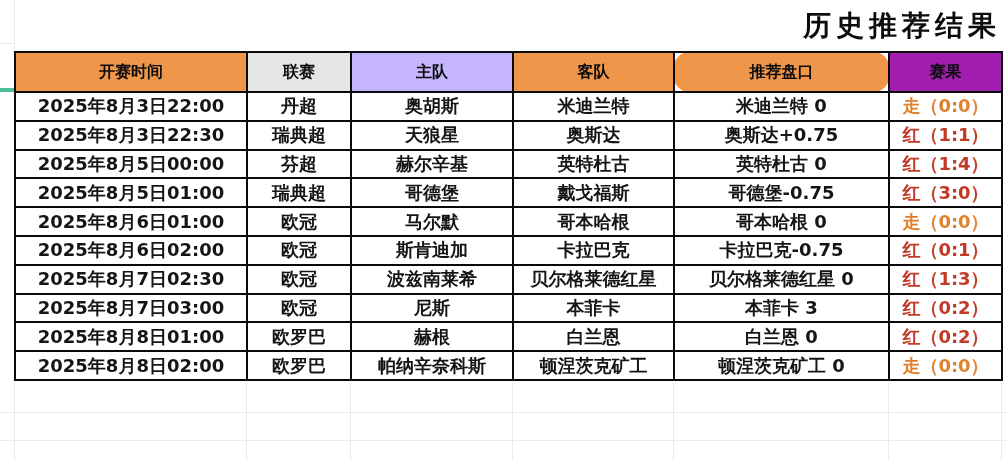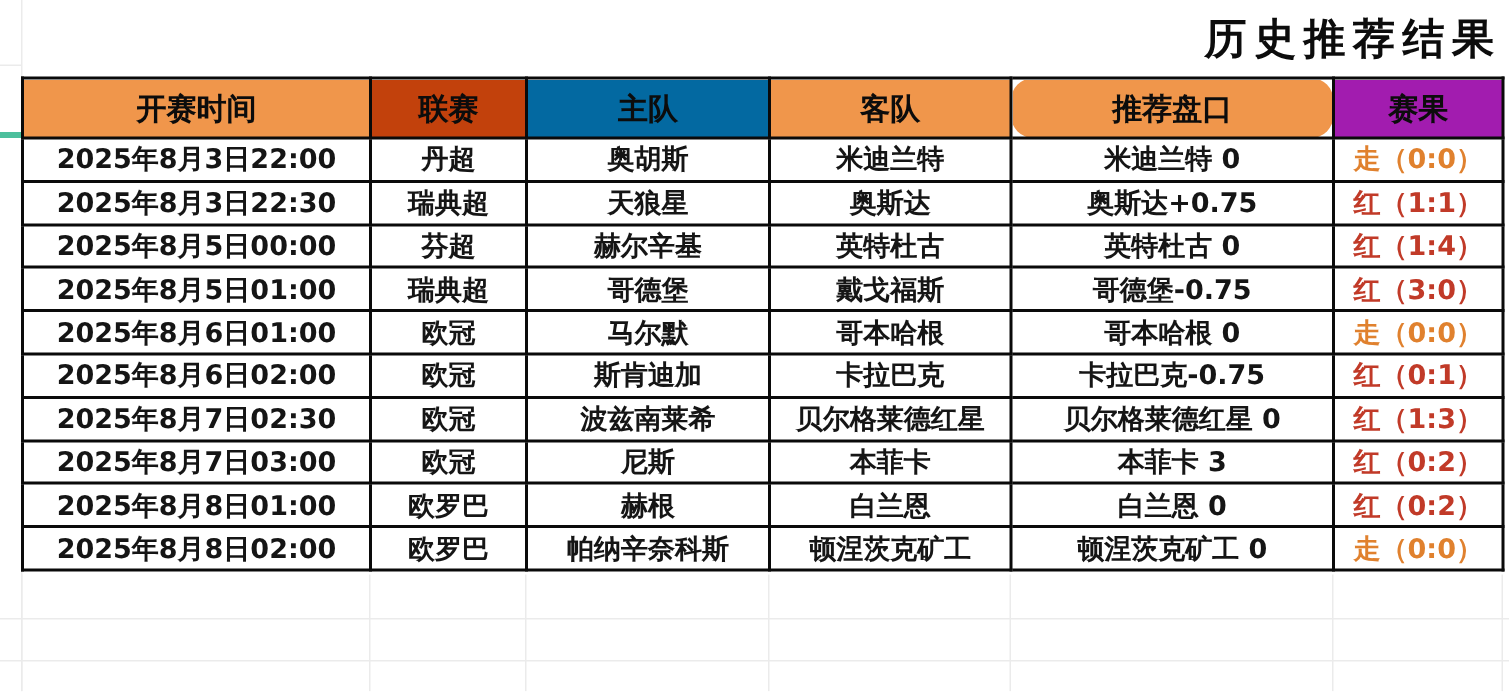--- a/index.html
+++ b/index.html
@@ -23,21 +23,21 @@
   
   table.sheet{
     position:absolute;left:14px;top:51px;width:987px;
     border-collapse:collapse;table-layout:fixed;
   }
   table.sheet th,table.sheet td{
     border:2px solid #0a0a0a;text-align:center;vertical-align:middle;
     padding:0;overflow:hidden;white-space:nowrap;
   }
   table.sheet th{
-    height:38px;font-size:20px;font-weight:bold;color:#0c0c0c;
+    height:38px;font-size:16px;font-weight:bold;color:#0c0c0c;
   }
   table.sheet td{
     height:26.8px;font-size:18px;font-weight:bold;color:#151515;background:#ffffff;
   }
 </style>
 </head>
 <body>
 
 <div class="stage">
 
@@ -66,22 +66,22 @@
         <col style="width: 232px;">
         <col style="width: 104px;">
         <col style="width: 162px;">
         <col style="width: 161px;">
         <col style="width: 215px;">
         <col style="width: 113px;">
       </colgroup>
     <thead>
         <tr id="header-row">
           <th style="background: rgb(240, 150, 75);">开赛时间</th>
-          <th style="background: #c2410c;">联赛</th>
-          <th style="background: #0369a1;">主队</th>
+          <th style="background: #e5e5e5;">联赛</th>
+          <th style="background: #c4b5fd;">主队</th>
           <th style="background: rgb(240, 150, 75);">客队</th>
           <th style="background: rgb(240, 150, 75); border-radius: 15px;">推荐盘口</th>
           <th style="background: #a21caf;">赛果</th>
         </tr>
       </thead>
     <tbody id="body-rows">
         <tr>
           <td>2025年8月3日22:00</td>
           <td>丹超</td>
           <td>奥胡斯</td>

